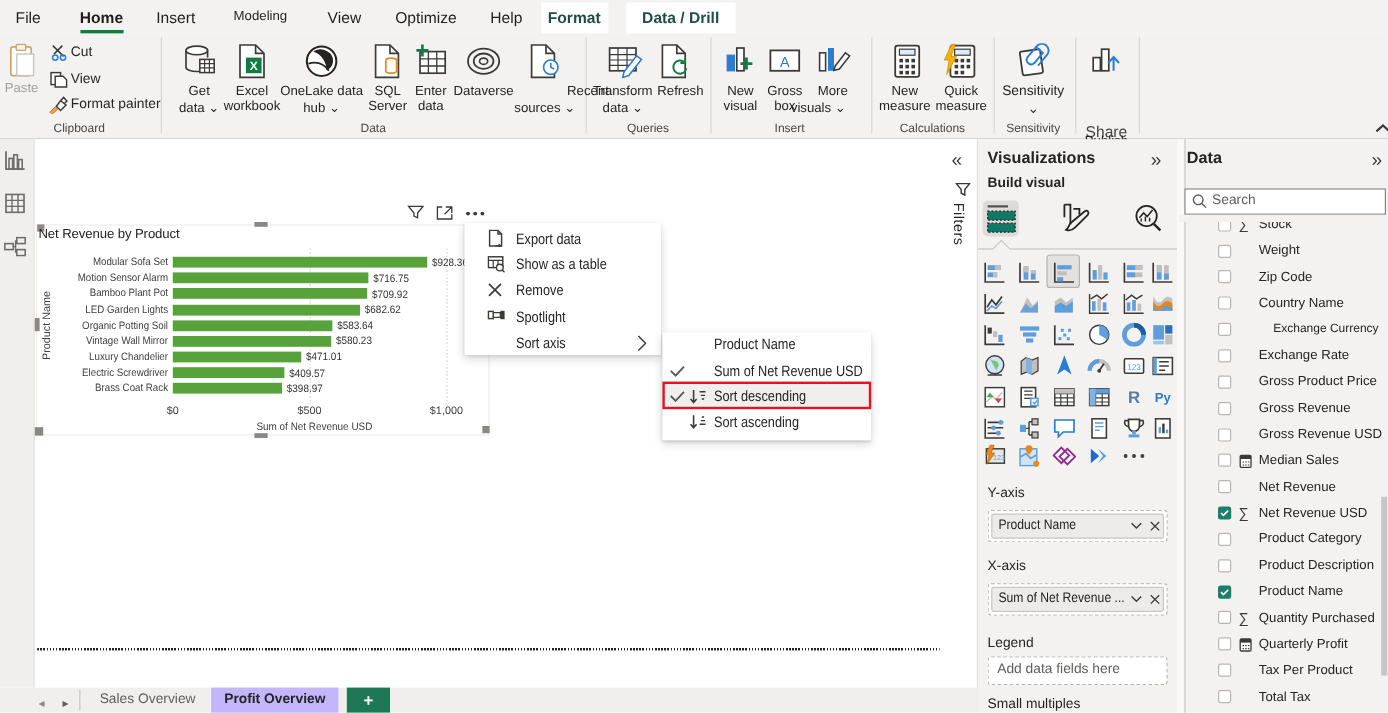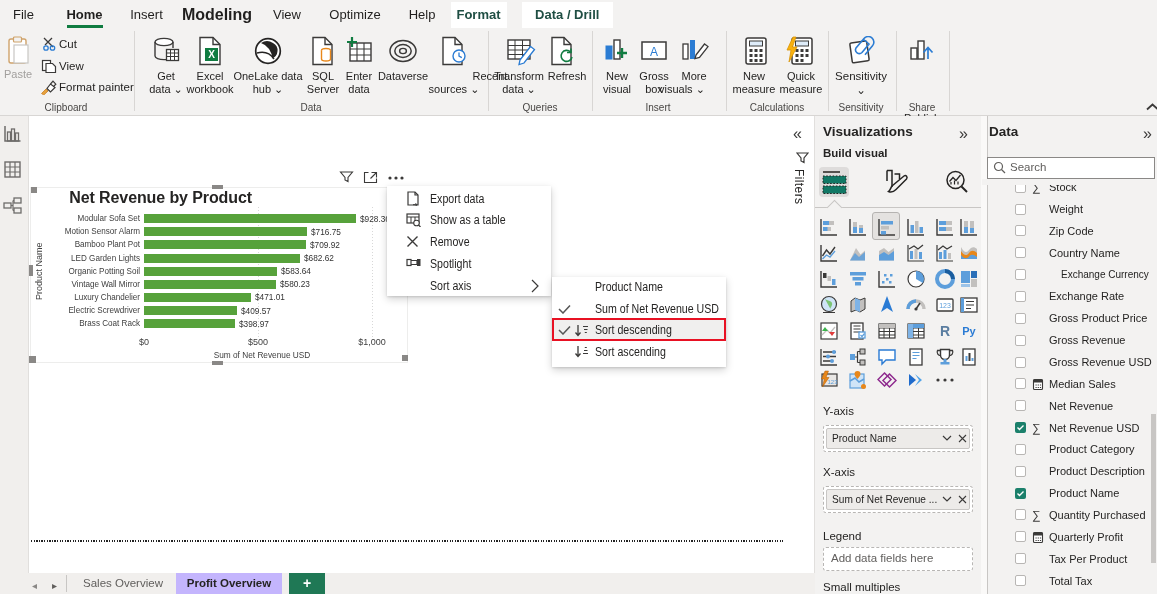--- a/index.html
+++ b/index.html
@@ -1,41 +1,41 @@
 <!DOCTYPE html>
 <html><head><meta charset="utf-8"><style>
 *{margin:0;padding:0;box-sizing:border-box;}
 body{font-family:"Liberation Sans",sans-serif;width:1157px;height:594px;overflow:hidden;position:relative;background:#fff;}
 </style></head><body>
 <div style="position:absolute;left:0;top:0;width:1157px;height:28px;background:#f3f2f1;"></div>
 <div style="position:absolute;left:-21.5px;top:6px;width:90px;height:17px;text-align:center;font-size:13px;font-weight:400;color:#201f1e;line-height:17px;">File</div>
 <div style="position:absolute;left:39.5px;top:6px;width:90px;height:17px;text-align:center;font-size:13px;font-weight:600;color:#201f1e;line-height:17px;">Home</div>
 <div style="position:absolute;left:101.5px;top:6px;width:90px;height:17px;text-align:center;font-size:13px;font-weight:400;color:#201f1e;line-height:17px;">Insert</div>
-<div style="position:absolute;left:172px;top:6px;width:90px;height:17px;text-align:center;font-size:16px;font-weight:700;color:#201f1e;line-height:17px;">Modeling</div>
+<div style="position:absolute;left:172px;top:6px;width:90px;height:17px;text-align:center;font-size:11px;font-weight:400;color:#201f1e;line-height:17px;">Modeling</div>
 <div style="position:absolute;left:242px;top:6px;width:90px;height:17px;text-align:center;font-size:13px;font-weight:400;color:#201f1e;line-height:17px;">View</div>
 <div style="position:absolute;left:310px;top:6px;width:90px;height:17px;text-align:center;font-size:13px;font-weight:400;color:#201f1e;line-height:17px;">Optimize</div>
 <div style="position:absolute;left:377px;top:6px;width:90px;height:17px;text-align:center;font-size:13px;font-weight:400;color:#201f1e;line-height:17px;">Help</div>
 <div style="position:absolute;left:66.5px;top:24.5px;width:36.5px;height:3px;background:#107c41;"></div>
 <div style="position:absolute;left:450.5px;top:2px;width:56px;height:26px;background:#fff;text-align:center;font-size:13px;font-weight:600;color:#1f4e43;line-height:26px;">Format</div>
 <div style="position:absolute;left:522px;top:2px;width:90.5px;height:26px;background:#fff;text-align:center;font-size:13px;font-weight:600;color:#1f4e43;line-height:26px;">Data / Drill</div>
 <div style="position:absolute;left:0px;top:28px;width:1157px;height:88px;background:#f3f2f1;border-bottom:1px solid #d8d6d4;"></div>
 <div style="position:absolute;left:133.5px;top:31px;width:1px;height:80px;background:#d8d6d4;"></div>
 <div style="position:absolute;left:488px;top:31px;width:1px;height:80px;background:#d8d6d4;"></div>
 <div style="position:absolute;left:592px;top:31px;width:1px;height:80px;background:#d8d6d4;"></div>
 <div style="position:absolute;left:726px;top:31px;width:1px;height:80px;background:#d8d6d4;"></div>
 <div style="position:absolute;left:828px;top:31px;width:1px;height:80px;background:#d8d6d4;"></div>
 <div style="position:absolute;left:896px;top:31px;width:1px;height:80px;background:#d8d6d4;"></div>
 <div style="position:absolute;left:949px;top:31px;width:1px;height:80px;background:#d8d6d4;"></div>
 <div style="position:absolute;left:16px;top:102px;width:100px;height:12px;text-align:center;font-size:10px;color:#484644;">Clipboard</div>
 <div style="position:absolute;left:261px;top:102px;width:100px;height:12px;text-align:center;font-size:10px;color:#484644;">Data</div>
 <div style="position:absolute;left:490px;top:102px;width:100px;height:12px;text-align:center;font-size:10px;color:#484644;">Queries</div>
 <div style="position:absolute;left:608px;top:102px;width:100px;height:12px;text-align:center;font-size:10px;color:#484644;">Insert</div>
 <div style="position:absolute;left:727px;top:102px;width:100px;height:12px;text-align:center;font-size:10px;color:#484644;">Calculations</div>
 <div style="position:absolute;left:811px;top:102px;width:100px;height:12px;text-align:center;font-size:10px;color:#484644;">Sensitivity</div>
-<div style="position:absolute;left:872px;top:102px;width:100px;height:12px;text-align:center;font-size:10px;color:#484644;">Share</div>
+<div style="position:absolute;left:872px;top:102px;width:100px;height:12px;text-align:center;font-size:13px;color:#484644;">Share</div>
 <div style="position:absolute;left:1146px;top:102px;width:12px;height:9px;">
     <svg width="12" height="9" viewBox="0 0 12 9" style="position:relative;display:block;">
       <path d="M1 7.5 L6.5 2.5 L12 7.5" stroke="#3b3a39" stroke-width="1.8" fill="none"></path>
     </svg>
   </div>
 <div style="position:absolute;left:5px;top:36px;width:26px;height:30px;">
     <svg width="26" height="30" viewBox="0 0 26 30" style="position:relative;display:block;">
 <rect x="4" y="3" width="17" height="24" rx="2" fill="#fff" stroke="#cfa36b" stroke-width="1.4"></rect>
 <rect x="8.5" y="1" width="8" height="5" rx="1" fill="#f3f2f1" stroke="#cfa36b" stroke-width="1.2"></rect>
 <rect x="9" y="9" width="14" height="18" fill="#fff" stroke="#c8c6c4" stroke-width="1.2"></rect>
@@ -273,21 +273,21 @@
       <path d="M8.5 1.5 h5 V 6.5 M13 2 L7.5 7.5" fill="none" stroke="#3b3a39" stroke-width="1.1"></path>
     </svg>
   </div>
 <div style="position:absolute;left:388px;top:176px;width:16px;height:4px;">
     <svg width="16" height="4" viewBox="0 0 16 4" style="position:relative;display:block;">
       <circle cx="2" cy="2" r="1.6" fill="#3b3a39"></circle>
       <circle cx="8" cy="2" r="1.6" fill="#3b3a39"></circle>
       <circle cx="14" cy="2" r="1.6" fill="#3b3a39"></circle>
     </svg>
   </div>
-<div style="position:absolute;left:32px;top:189px;width:220px;height:14px;font-size:16px;font-weight:700;color:#252423;letter-spacing:-0.1px;text-align:right;">Net Revenue by Product</div>
+<div style="position:absolute;left:32px;top:189px;width:220px;height:14px;font-size:11px;font-weight:400;color:#252423;letter-spacing:-0.1px;">Net Revenue by Product</div>
 <div style="position:absolute;left:257.995px;top:207px;width:1px;height:130px;background-image:repeating-linear-gradient(to bottom,#d8d8d8 0,#d8d8d8 1.5px,transparent 1.5px,transparent 3px);"></div>
 <div style="position:absolute;left:371.99px;top:207px;width:1px;height:130px;background-image:repeating-linear-gradient(to bottom,#d8d8d8 0,#d8d8d8 1.5px,transparent 1.5px,transparent 3px);"></div>
 <div style="position:absolute;left:40px;top:212.1px;width:100px;height:13px;text-align:right;font-size:9px;color:#404040;line-height:13px;transform:scaleX(.9);transform-origin:100% 0;white-space:nowrap;">Modular Sofa Set</div>
 <div style="position:absolute;left:144.0px;top:214.1px;width:211.6567964px;height:9px;background:#57a23b;"></div>
 <div style="position:absolute;left:359.65679639999996px;top:212.6px;width:60px;height:12px;font-size:9px;color:#333;line-height:12px;transform:scaleX(.92);transform-origin:0 0;">$928.36</div>
 <div style="position:absolute;left:40px;top:225.24px;width:100px;height:13px;text-align:right;font-size:9px;color:#404040;line-height:13px;transform:scaleX(.9);transform-origin:100% 0;white-space:nowrap;">Motion Sensor Alarm</div>
 <div style="position:absolute;left:144.0px;top:227.24px;width:163.4118325px;height:9px;background:#57a23b;"></div>
 <div style="position:absolute;left:311.4118325px;top:225.74px;width:60px;height:12px;font-size:9px;color:#333;line-height:12px;transform:scaleX(.92);transform-origin:0 0;">$716.75</div>
 <div style="position:absolute;left:40px;top:238.38px;width:100px;height:13px;text-align:right;font-size:9px;color:#404040;line-height:13px;transform:scaleX(.9);transform-origin:100% 0;white-space:nowrap;">Bamboo Plant Pot</div>
 <div style="position:absolute;left:144.0px;top:240.38px;width:161.85466079999998px;height:9px;background:#57a23b;"></div>

